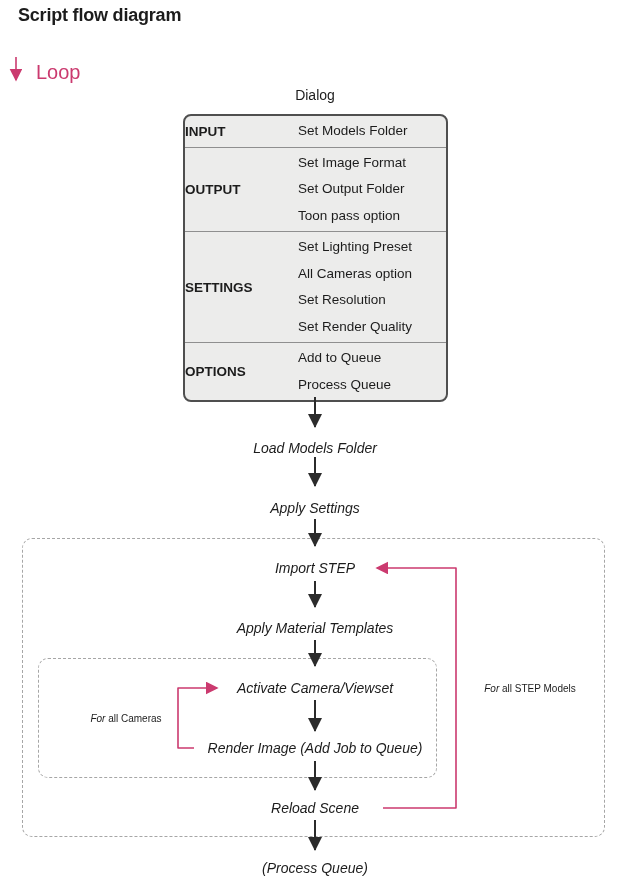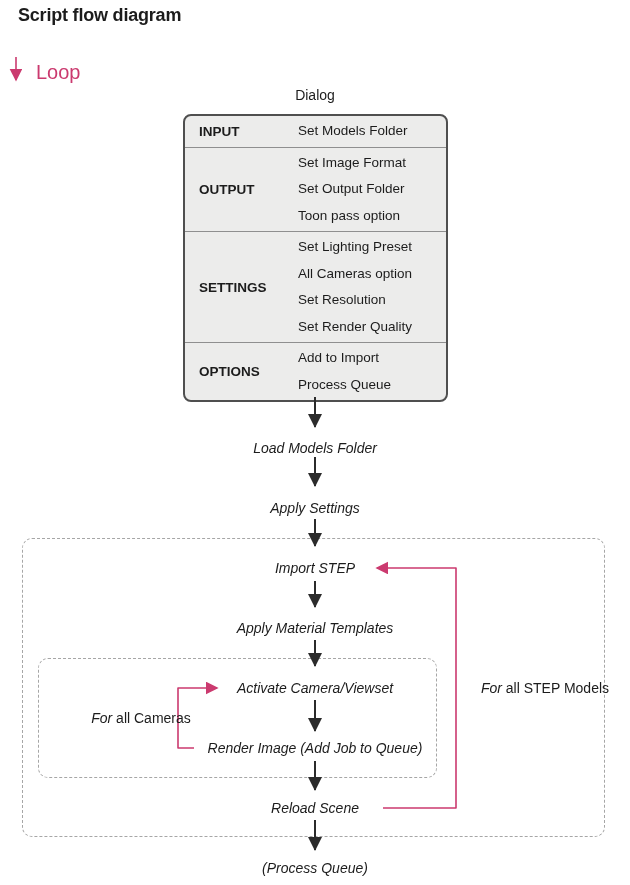--- a/index.html
+++ b/index.html
@@ -30,21 +30,21 @@
   }
   .dialog-table{
     left:183px;top:114px;width:265px;background:var(--table-bg);
     border:2px solid var(--table-border);border-radius:8px;overflow:hidden;
     box-sizing:border-box;
   }
   .dt-row{display:flex;}
   .dt-row + .dt-row{border-top:1px solid var(--row-divider);}
   .dt-label{
     width:103px;display:flex;align-items:center;box-sizing:border-box;
-    padding-left:14px;font-weight:700;font-size:13.5px;
+    font-weight:700;font-size:13.5px;
   }
   .dt-items{
     flex:1;display:flex;flex-direction:column;justify-content:flex-end;
     padding:2px 0 2px 10px;
   }
   .dt-item{font-size:13.5px;line-height:26.5px;white-space:nowrap;}
   
   .outer-loop-box{
     left:22px;top:538px;width:583px;height:299px;box-sizing:border-box;
     border:1.5px dashed var(--dashed-border);border-radius:10px;
@@ -52,21 +52,21 @@
   .inner-loop-box{
     left:38px;top:658px;width:399px;height:120px;box-sizing:border-box;
     border:1.5px dashed var(--dashed-border);border-radius:10px;
   }
   
   .flow-label{
     left:165px;width:300px;text-align:center;font-size:14px;line-height:17px;
     white-space:nowrap;
     font-style:italic;
   }
-  .loop-label{font-size:14px;line-height:17px;white-space:nowrap;margin-left:15px;}
+  .loop-label{font-size:10px;line-height:17px;white-space:nowrap;}
   .loop-label .it{font-style:italic;}
   .lbl-cameras{left:56px;top:710px;width:140px;text-align:center;}
   .lbl-stepmodels{left:455px;top:680px;width:150px;text-align:center;}
   
   .overlay{left:0;top:0;pointer-events:none;}
   .k-line{stroke:var(--arrow-black);stroke-width:2;fill:none;}
   .p-line{stroke:var(--accent-pink);stroke-width:1.6;fill:none;stroke-linejoin:round;}
   .k-fill{fill:var(--arrow-black);}
   .p-fill{fill:var(--accent-pink);}
 </style>
@@ -99,21 +99,21 @@
     <div class="dt-items">
       <div class="dt-item">Set Lighting Preset</div>
       <div class="dt-item">All Cameras option</div>
       <div class="dt-item">Set Resolution</div>
       <div class="dt-item">Set Render Quality</div>
     </div>
   </div>
   <div class="dt-row">
     <div class="dt-label">OPTIONS</div>
     <div class="dt-items">
-      <div class="dt-item">Add to Import</div>
+      <div class="dt-item">Add to Queue</div>
       <div class="dt-item">Process Queue</div>
     </div>
   </div>
 </div>
 
 <div class="abs outer-loop-box"></div>
 <div class="abs inner-loop-box"></div>
 
 <svg class="abs overlay" width="630" height="885" viewBox="0 0 630 885" xmlns="http://www.w3.org/2000/svg">
   <defs>

